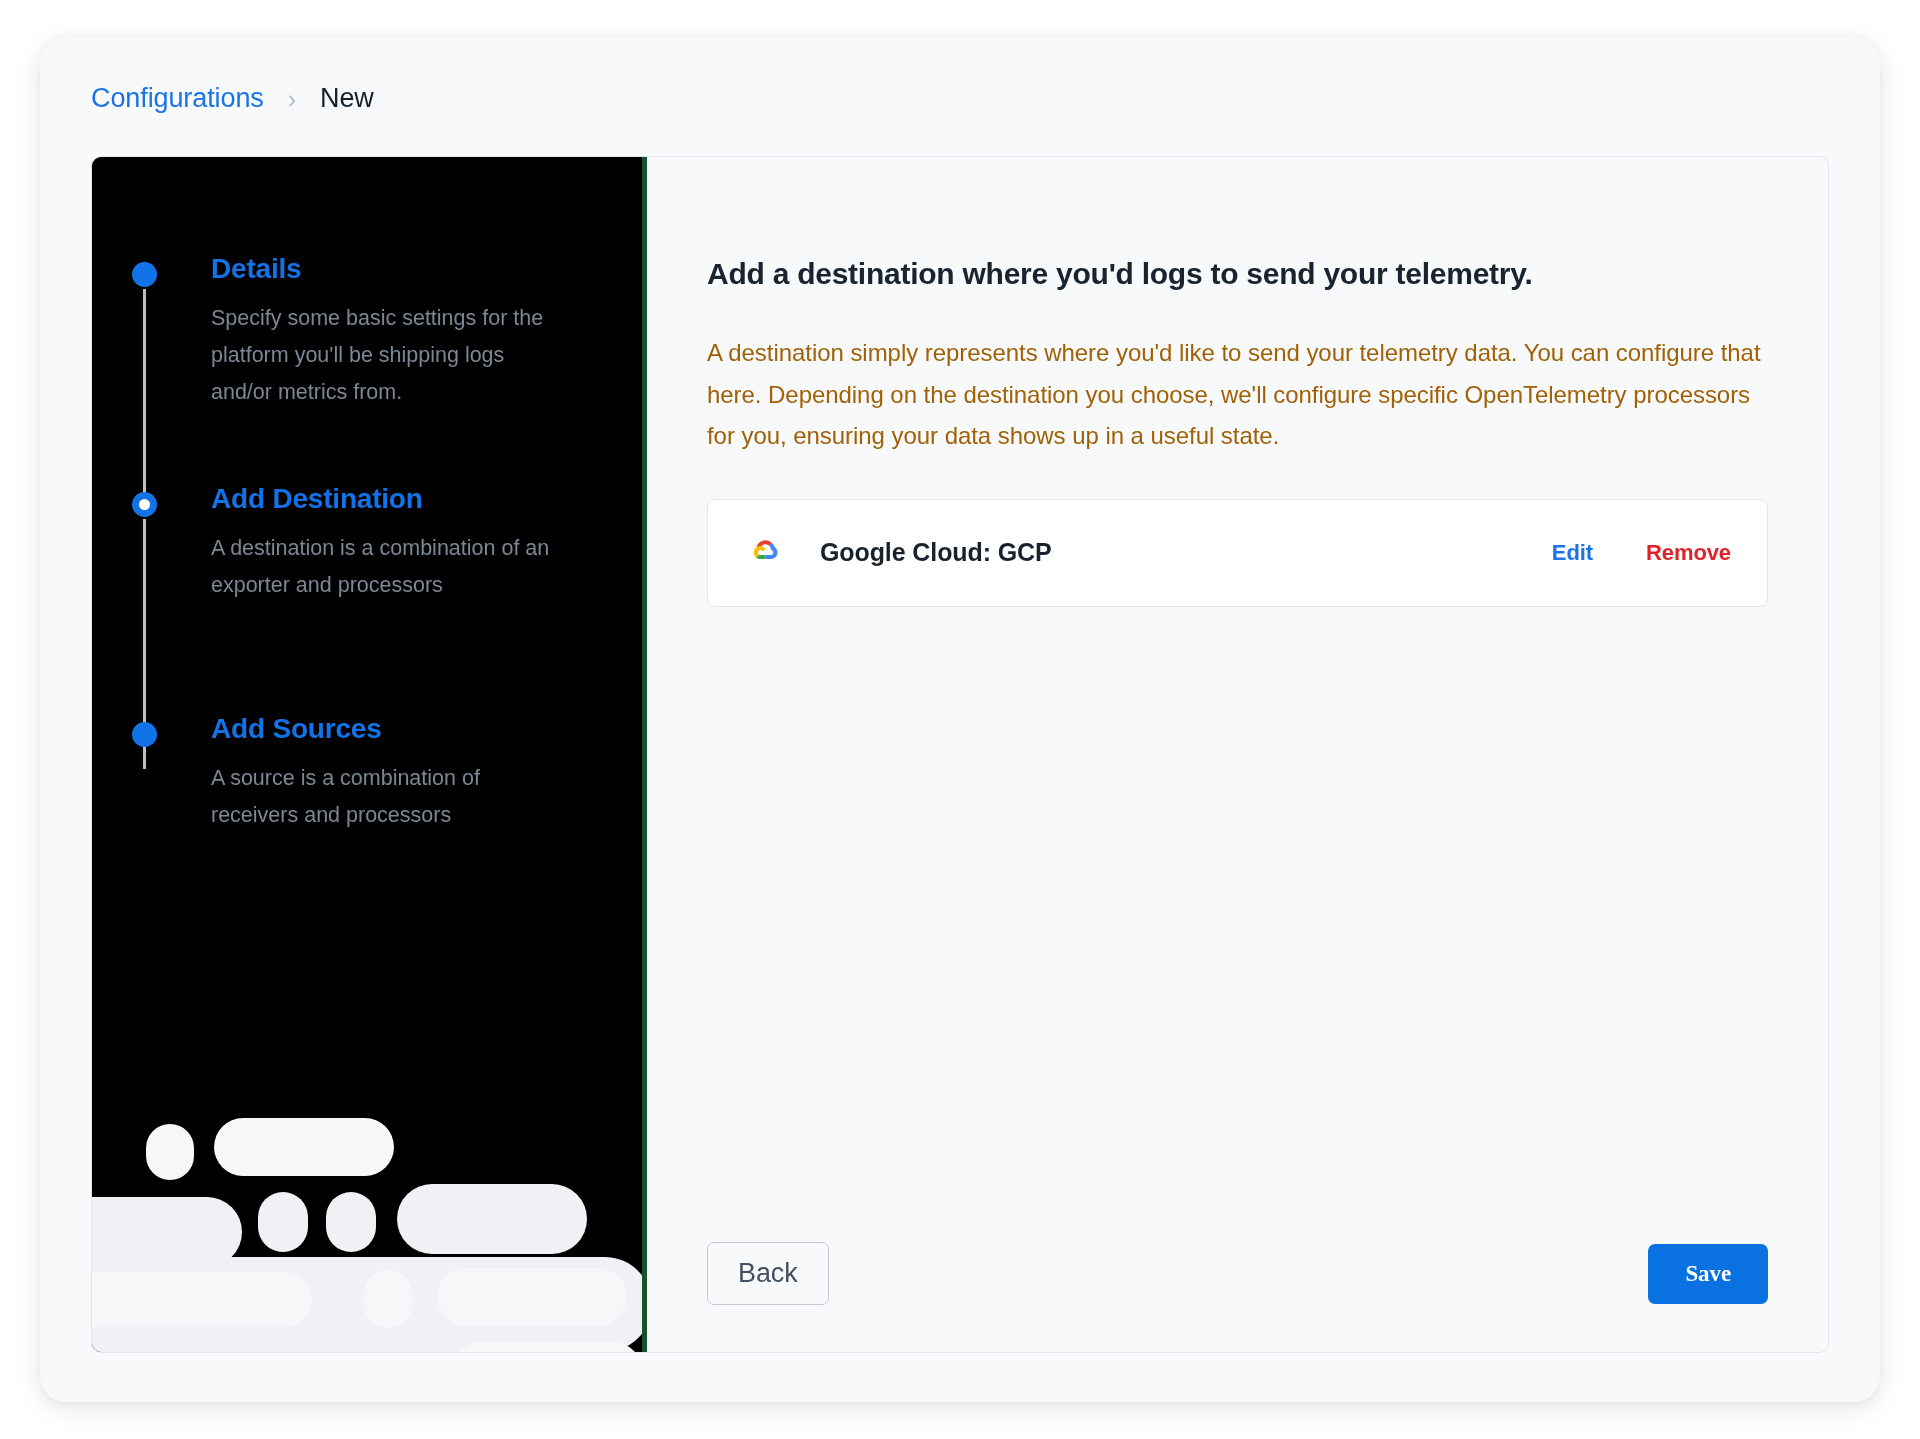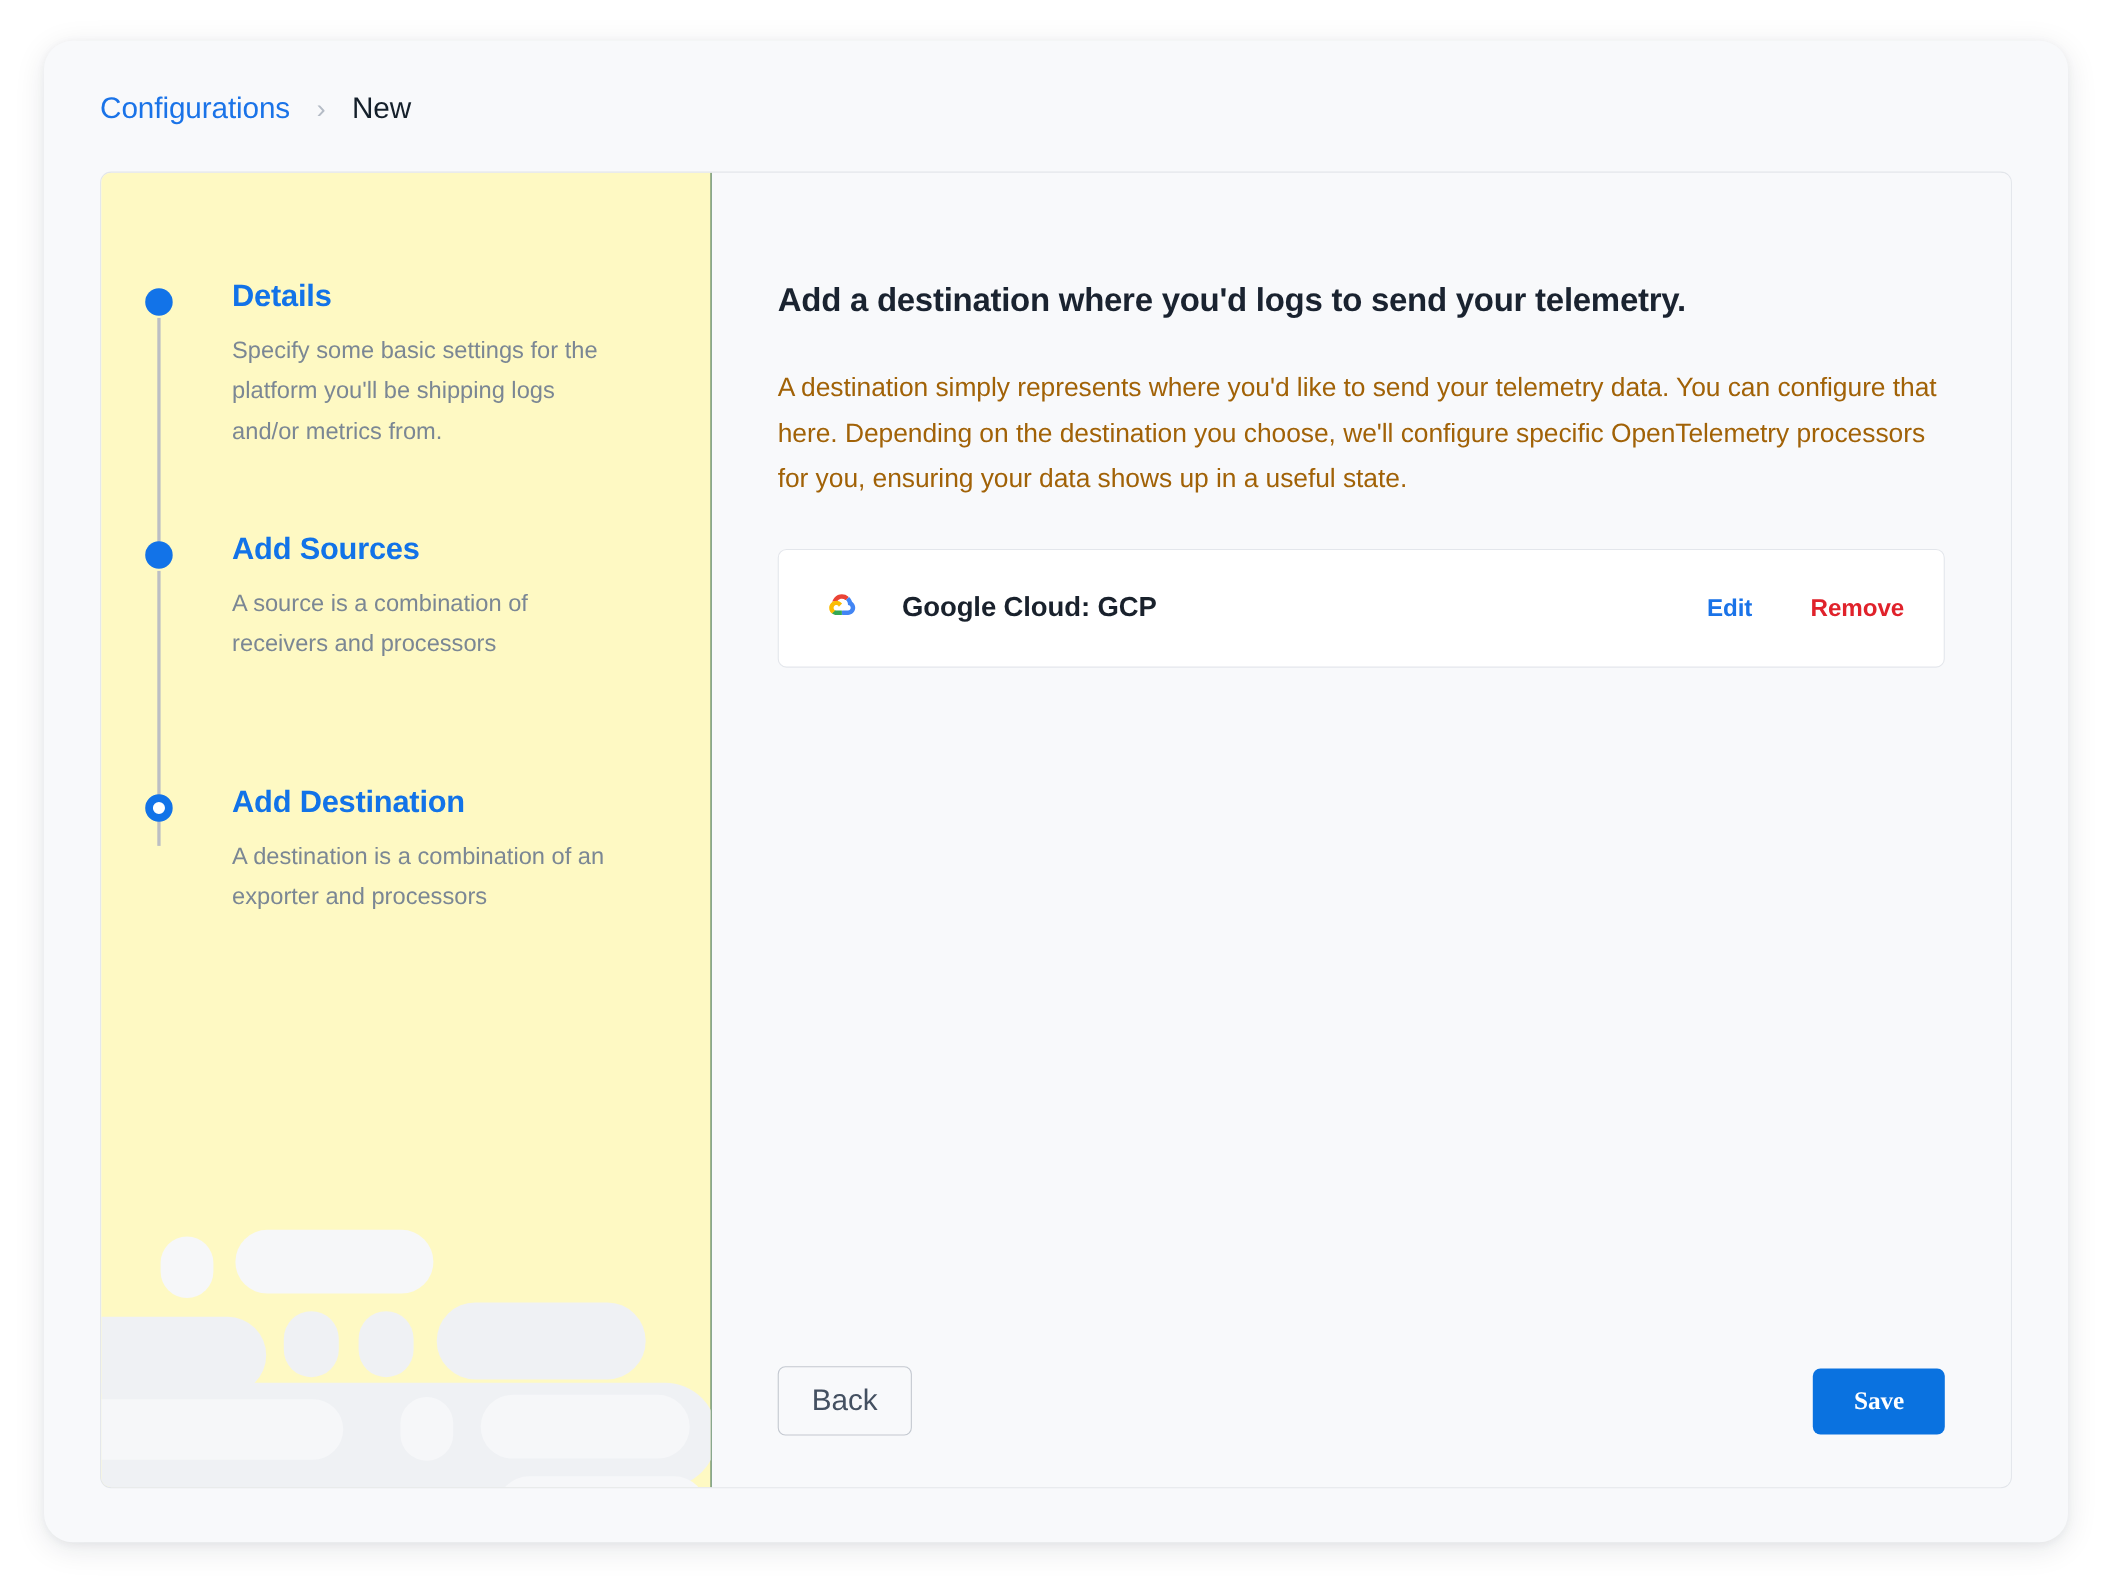--- a/index.html
+++ b/index.html
@@ -63,22 +63,22 @@
     border-radius: 10px;
     display: flex;
     overflow: hidden;
   }
 
   
   .sidebar {
     position: relative;
     width: 555px;
     flex: 0 0 555px;
-    background: #fef9c3;
-    border-right: 1px solid #14532d;
+    background: #000000;
+    border-right: 5px solid #14532d;
     overflow: hidden;
   }
 
   .steps {
     position: relative;
     padding: 95px 0 0 0;
   }
 
   .step {
     position: relative;
@@ -274,35 +274,35 @@
             <div class="dot-filled"></div>
           </div>
           <div class="step-body">
             <div class="step-title">Details</div>
             <div class="step-desc">Specify some basic settings for the platform you'll be shipping logs and/or metrics from.</div>
           </div>
         </div>
 
         <div class="step">
           <div class="step-marker">
+            <div class="dot-ring"></div>
+          </div>
+          <div class="step-body">
+            <div class="step-title">Add Destination</div>
+            <div class="step-desc">A destination is a combination of an exporter and processors</div>
+          </div>
+        </div>
+
+        <div class="step">
+          <div class="step-marker">
             <div class="dot-filled"></div>
           </div>
           <div class="step-body">
             <div class="step-title">Add Sources</div>
             <div class="step-desc">A source is a combination of receivers and processors</div>
-          </div>
-        </div>
-
-        <div class="step">
-          <div class="step-marker">
-            <div class="dot-ring"></div>
-          </div>
-          <div class="step-body">
-            <div class="step-title">Add Destination</div>
-            <div class="step-desc">A destination is a combination of an exporter and processors</div>
           </div>
         </div>
 
       </div>
 
       <div class="blobs">
         <div class="blob lighter" style="left:54px;  top:22px;  width:48px; height:56px;"></div>
         <div class="blob lighter" style="left:122px; top:16px;  width:180px;height:58px;"></div>
         <div class="blob darker" style="left:-40px; top:95px;  width:190px;height:70px;"></div>
         <div class="blob darker" style="left:166px; top:90px;  width:50px; height:60px;"></div>

